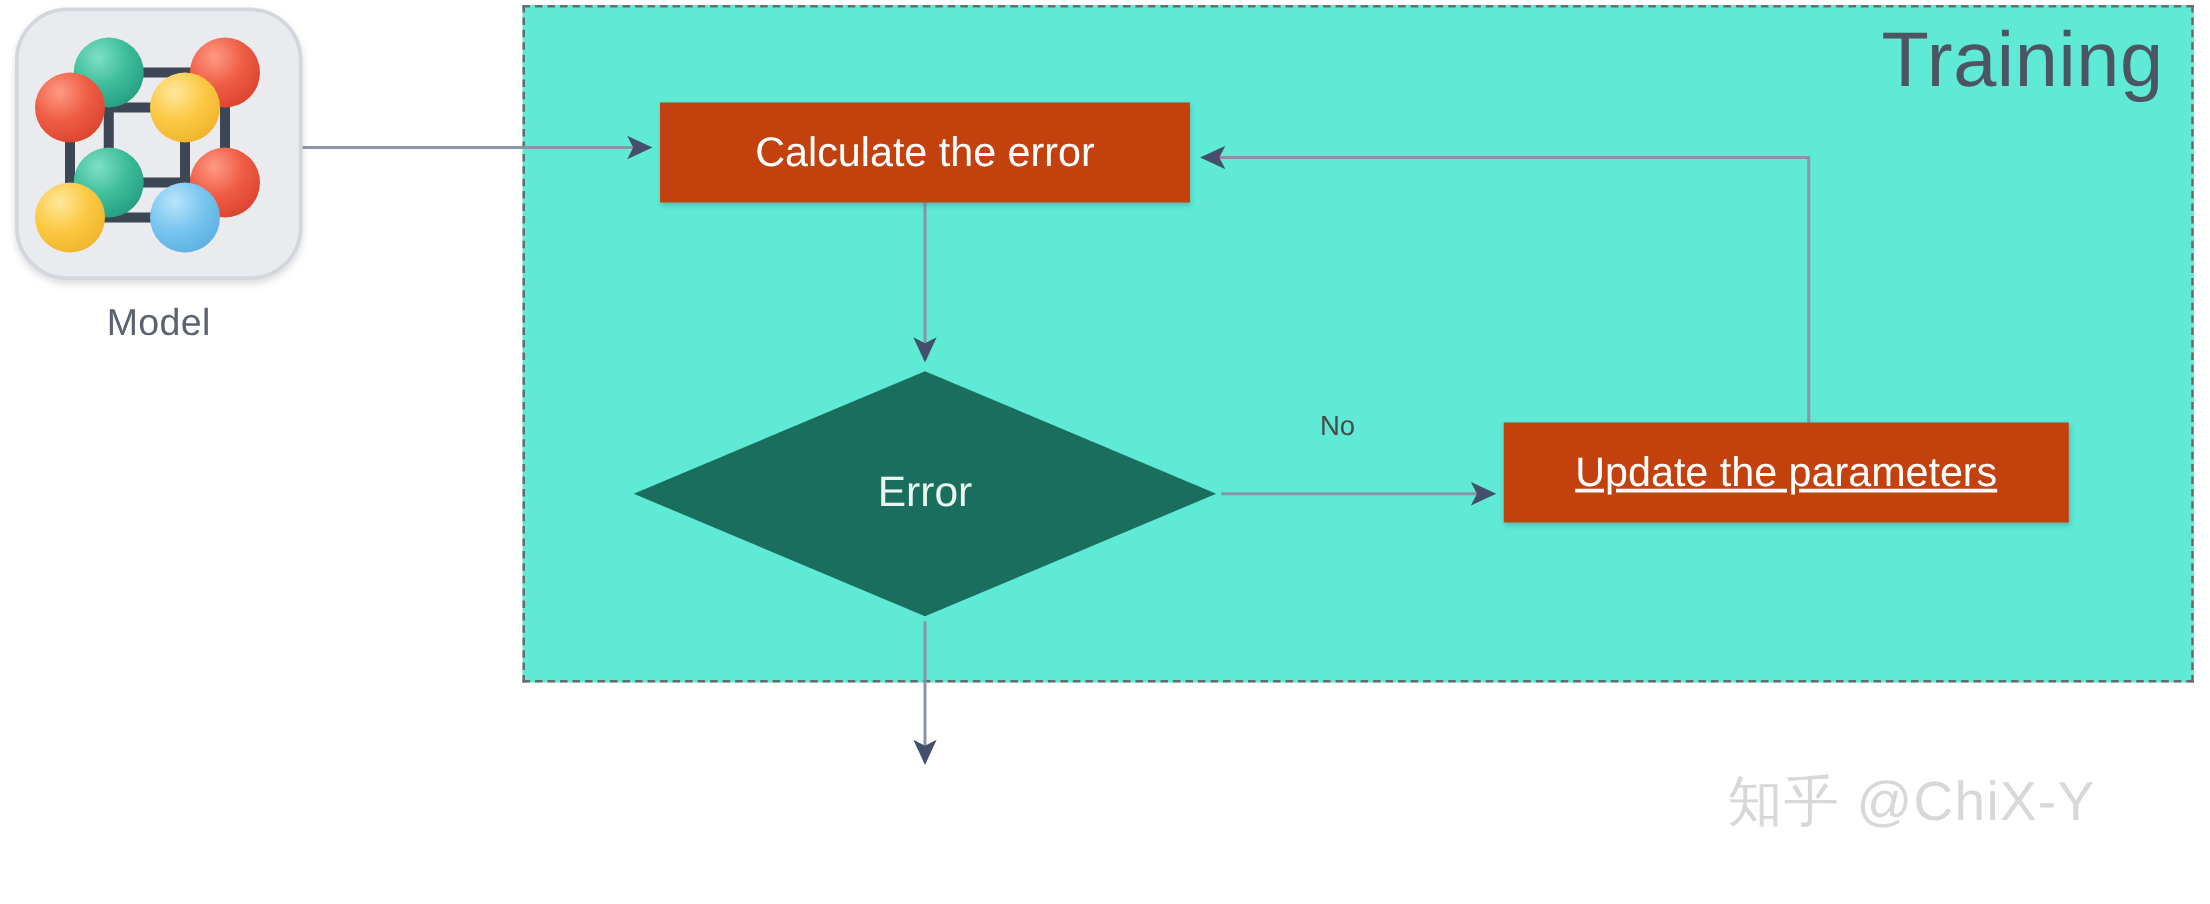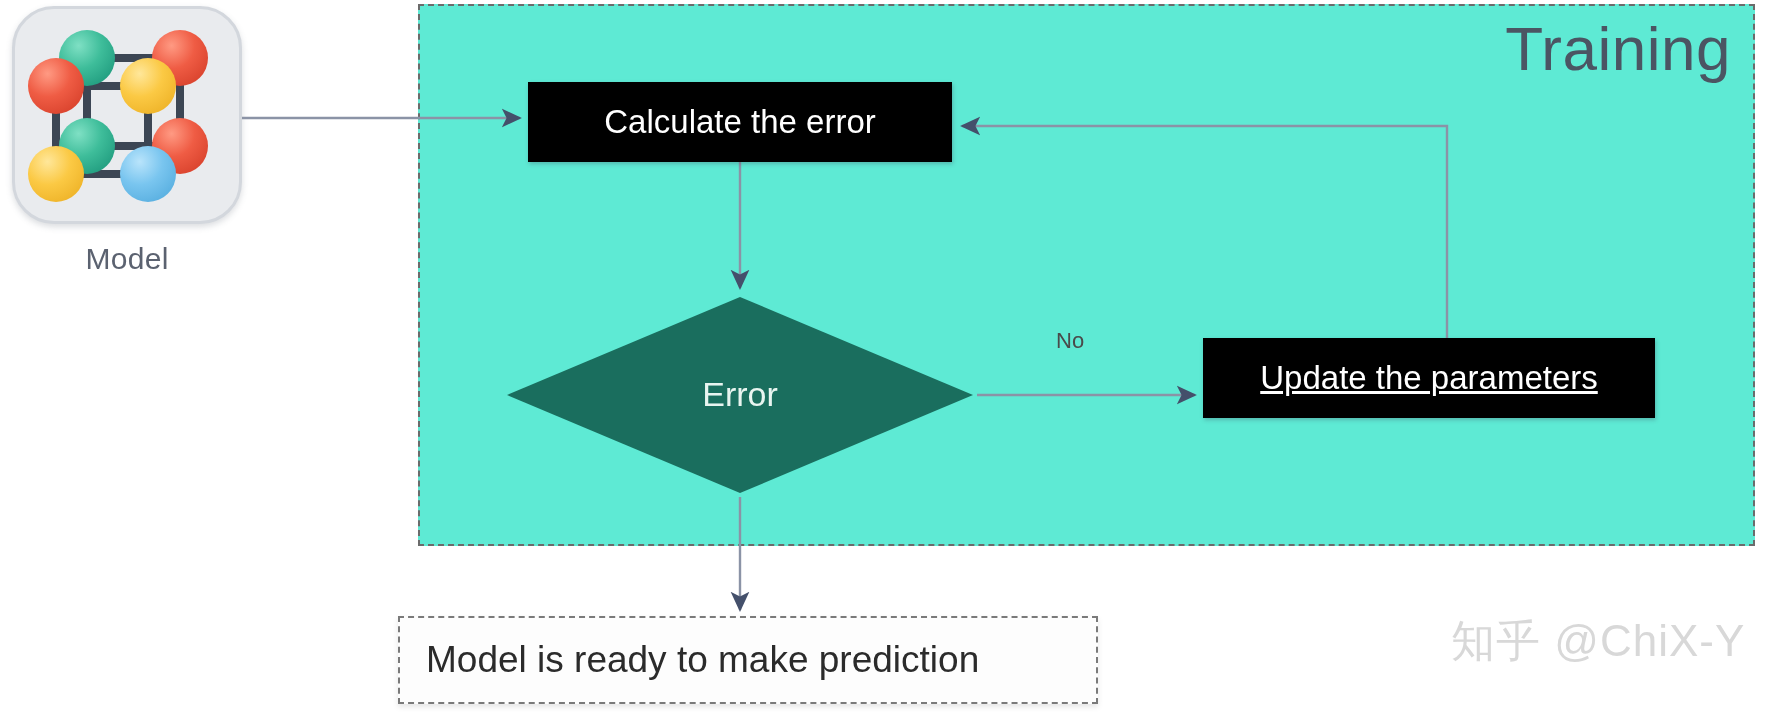--- a/index.html
+++ b/index.html
@@ -65,21 +65,21 @@
     font-size: 62px;
     color: #4b5563;
     font-family: "Liberation Sans", sans-serif;
     letter-spacing: 0.5px;
     line-height: 1;
   }
 
   
   .proc-box {
     position: absolute;
-    background: #000000;
+    background: #c2410c;
     color: #ffffff;
     display: flex;
     align-items: center;
     justify-content: center;
     font-size: 33px;
     font-family: "Liberation Sans", sans-serif;
     box-shadow: 1px 2px 4px rgba(60,70,90,0.30);
     text-align: center;
     padding: 0 10px;
   }
@@ -147,21 +147,21 @@
   #box-prediction .pred-text {
     font-size: 37px;
     color: #2b2b2b;
     font-family: "Liberation Sans", sans-serif;
     padding-left: 26px;
   }
 
   
   .watermark {
     position: absolute;
-    left: 1451px;
+    left: 1382px;
     top: 612px;
     font-size: 44px;
     color: #d8d8d8;
     font-family: "Liberation Sans", sans-serif;
     letter-spacing: 1px;
     white-space: nowrap;
   }
 
   
   #connectors {
@@ -264,19 +264,16 @@
     </svg>
     <div class="diamond-label">
       <span>Error</span>
     </div>
   </div>
 
   <div class="edge-label" id="label-no">No</div>
 
   <div class="proc-box" id="box-update">Update the parameters</div>
 
-  <div id="box-prediction">
-    <span class="pred-text">Model is ready to make prediction</span>
-  </div>
 
   <div class="watermark">知乎 @ChiX-Y</div>
 
 </div>
 
 </body></html>

